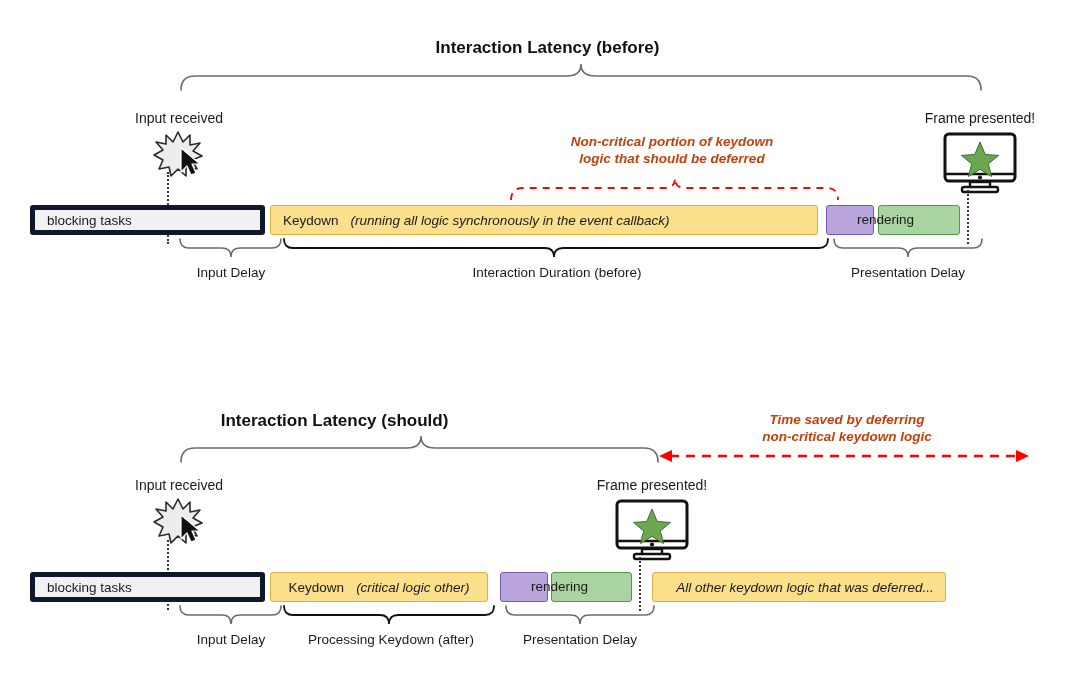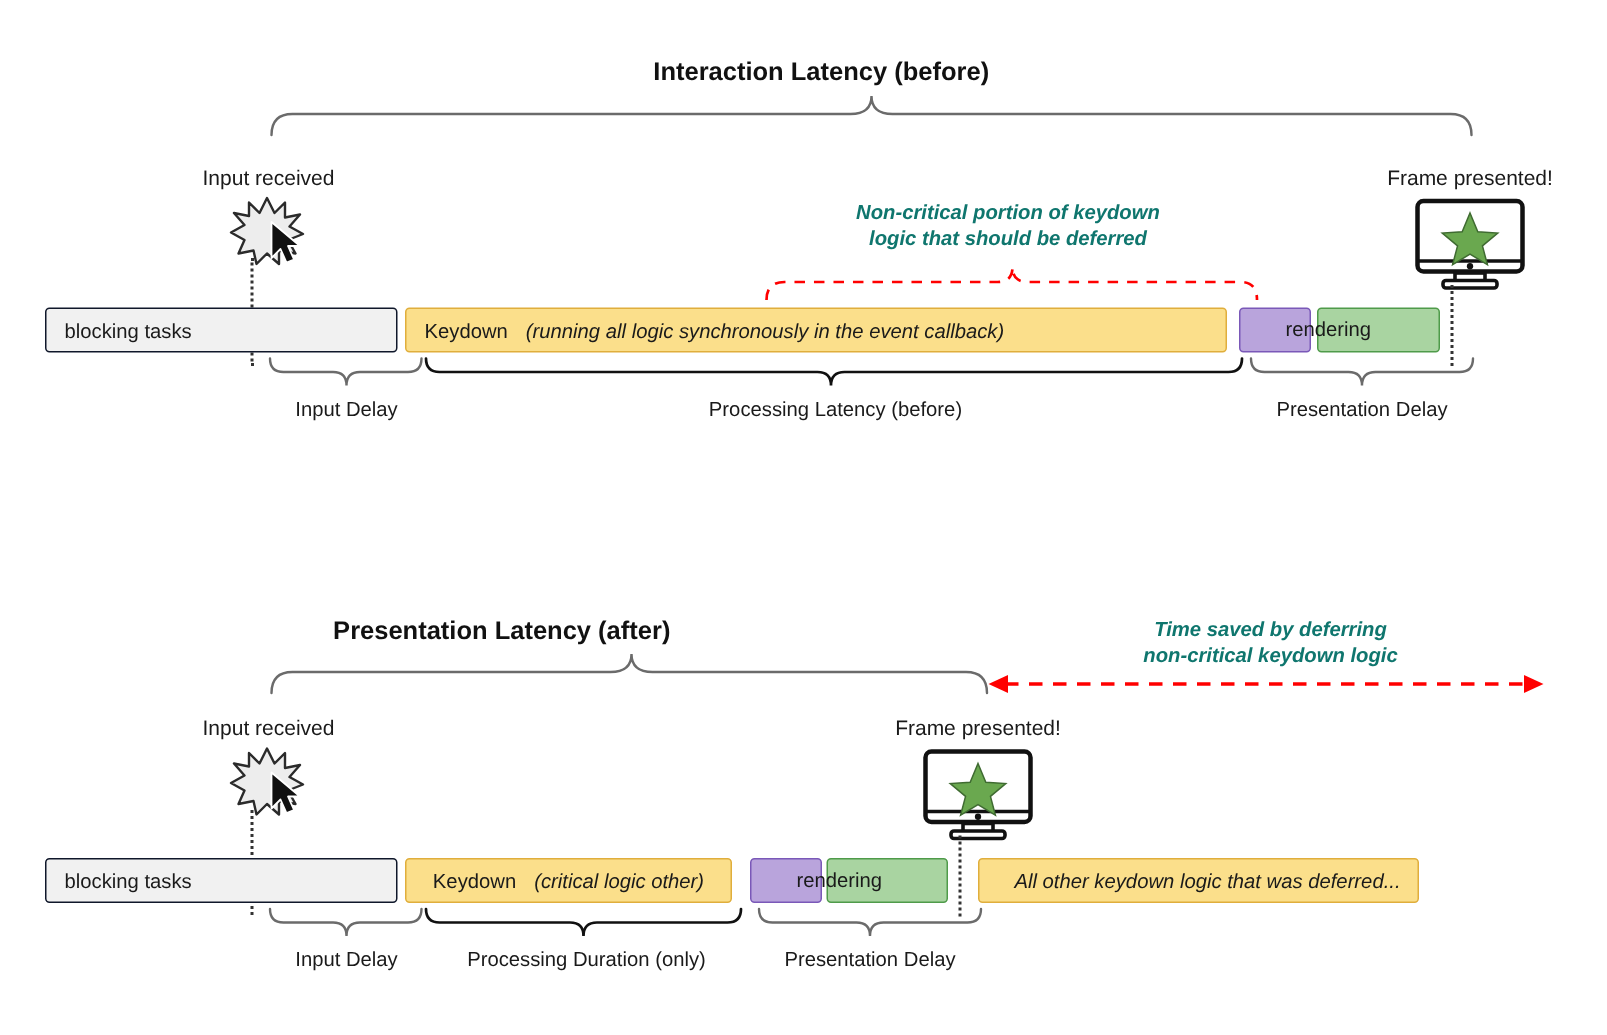--- a/index.html
+++ b/index.html
@@ -29,21 +29,21 @@
   
   .event-label {
     font-size: 14px;
     color: #1a1a1a;
     white-space: nowrap;
     text-align: center;
   }
 
   
   .red-note {
-    color: #0f766e;
+    color: #c2410c;
     font-size: 13.5px;
     font-weight: bold;
     font-style: italic;
     line-height: 17px;
     text-align: center;
     white-space: pre-line;
   }
 
   
   .bar {
@@ -51,21 +51,21 @@
     border-radius: 3px;
     height: 30px;
     display: flex;
     align-items: center;
     font-size: 13.5px;
     white-space: nowrap;
     overflow: hidden;
   }
   .bar-blocking {
     background: #f1f1f1;
-    border: 1px solid #0f172a;
+    border: 5px solid #0f172a;
     padding-left: 12px;
     color: #1a1a1a;
   }
   .bar-keydown {
     background: #fbdf8b;
     border: 1px solid #e0ae3c;
     padding-left: 12px;
     color: #1a1a1a;
   }
   .bar-keydown.center-text { justify-content: center; padding-left: 0; }
@@ -172,30 +172,30 @@
     <path d="M4,1 Q4,10 13,10 L46,10 Q55,10 55,19 Q55,10 64,10 L96,10 Q105,10 105,1" fill="none" stroke="#6b6b6b" stroke-width="1.6" stroke-linecap="round"></path>
   </svg>
 </div>
 <div class="brace-caption abs" style="left:149px; top:265px; width:140px;">Input Delay</div>
 
 <div class="abs" style="left:268px; top:238px; width:556px; height:22px;">
   <svg width="556" height="22" viewBox="0 0 556 22">
     <path d="M4,1 Q4,10 13,10 L265,10 Q274,10 274,19 Q274,10 283,10 L539,10 Q548,10 548,1" fill="none" stroke="#111111" stroke-width="1.8" stroke-linecap="round"></path>
   </svg>
 </div>
-<div class="brace-caption abs" style="left:420px; top:265px; width:250px;">Processing Latency (before)</div>
+<div class="brace-caption abs" style="left:420px; top:265px; width:250px;">Interaction Duration (before)</div>
 
 <div class="abs" style="left:818px; top:238px; width:156px; height:22px;">
   <svg width="156" height="22" viewBox="0 0 156 22">
     <path d="M4,1 Q4,10 13,10 L69,10 Q78,10 78,19 Q78,10 87,10 L143,10 Q152,10 152,1" fill="none" stroke="#6b6b6b" stroke-width="1.6" stroke-linecap="round"></path>
   </svg>
 </div>
 <div class="brace-caption abs" style="left:806px; top:265px; width:180px;">Presentation Delay</div>
 
-<div class="section-title abs" style="left:0; top:411px; width:645px;">Presentation Latency (after)</div>
+<div class="section-title abs" style="left:0; top:411px; width:645px;">Interaction Latency (should)</div>
 
 <div class="abs" style="left:160px; top:434px; width:500px; height:30px;">
   <svg width="500" height="30" viewBox="0 0 500 30">
     <path d="M9,28 Q9,14 23,14 L235,14 Q249,14 249,2 Q249,14 263,14 L472,14 Q486,14 486,28" fill="none" stroke="#6b6b6b" stroke-width="1.6" stroke-linecap="round"></path>
   </svg>
 </div>
 
 <div class="red-note abs" style="left:645px; top:411px; width:380px;">Time saved by deferring
 non-critical keydown logic</div>
 
@@ -260,20 +260,20 @@
     <path d="M4,1 Q4,10 13,10 L46,10 Q55,10 55,19 Q55,10 64,10 L96,10 Q105,10 105,1" fill="none" stroke="#6b6b6b" stroke-width="1.6" stroke-linecap="round"></path>
   </svg>
 </div>
 <div class="brace-caption abs" style="left:149px; top:632px; width:140px;">Input Delay</div>
 
 <div class="abs" style="left:268px; top:605px; width:226px; height:22px;">
   <svg width="226" height="22" viewBox="0 0 226 22">
     <path d="M4,1 Q4,10 13,10 L100,10 Q109,10 109,19 Q109,10 118,10 L205,10 Q214,10 214,1" fill="none" stroke="#111111" stroke-width="1.8" stroke-linecap="round"></path>
   </svg>
 </div>
-<div class="brace-caption abs" style="left:264px; top:632px; width:230px;">Processing Duration (only)</div>
+<div class="brace-caption abs" style="left:264px; top:632px; width:230px;">Processing Keydown (after)</div>
 
 <div class="abs" style="left:490px; top:605px; width:158px; height:22px;">
   <svg width="158" height="22" viewBox="0 0 158 22">
     <path d="M4,1 Q4,10 13,10 L69,10 Q78,10 78,19 Q78,10 87,10 L143,10 Q152,10 152,1" fill="none" stroke="#6b6b6b" stroke-width="1.6" stroke-linecap="round"></path>
   </svg>
 </div>
 <div class="brace-caption abs" style="left:478px; top:632px; width:180px;">Presentation Delay</div>
 
 </body></html>

